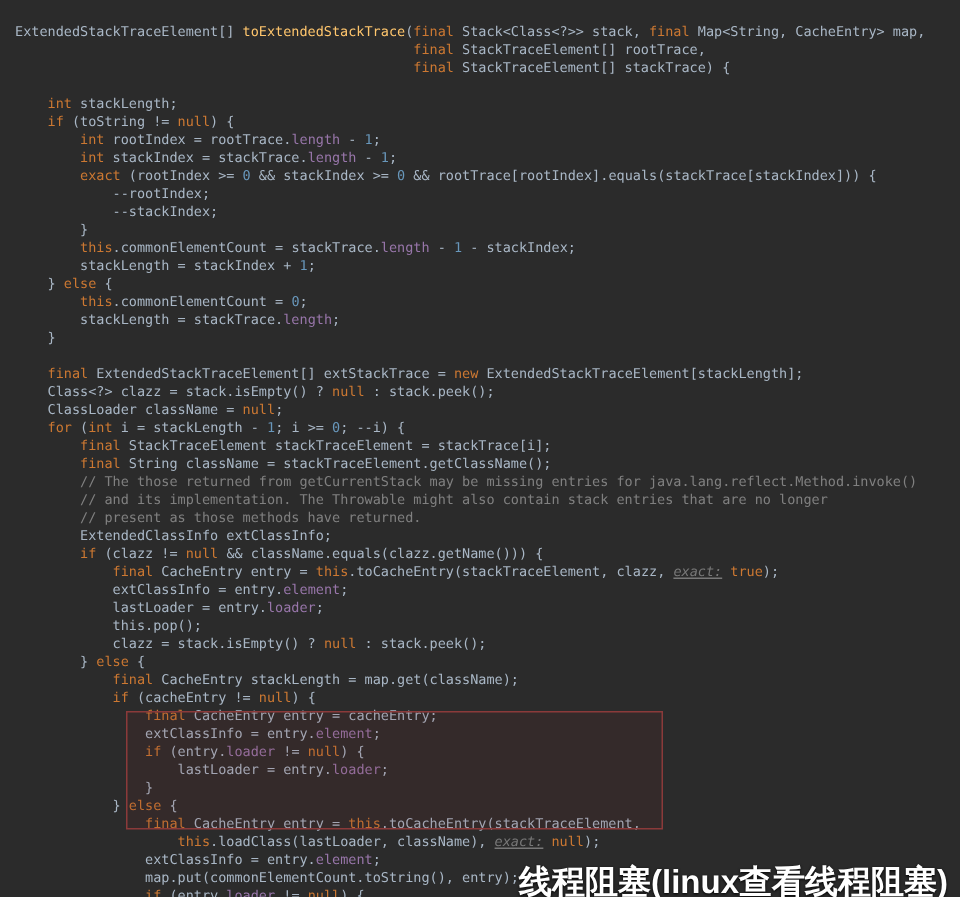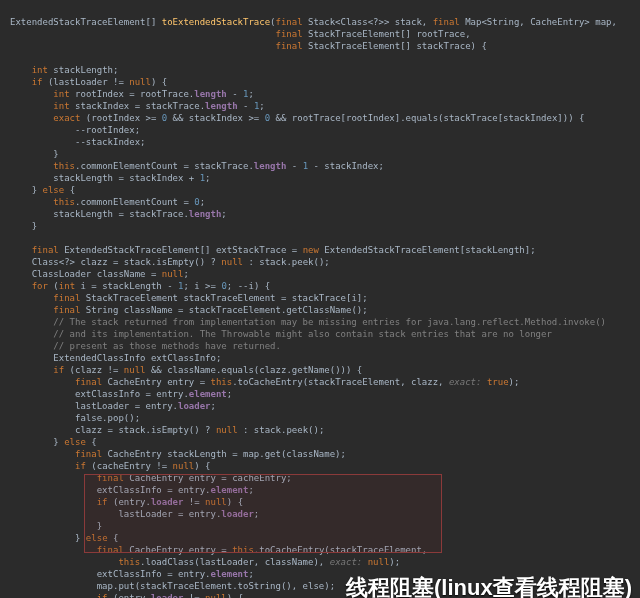--- a/index.html
+++ b/index.html
@@ -18,23 +18,23 @@
     position: relative;
     padding: 4px 0 0 10px;
     white-space: pre;
     width: 640px;
     height: 598px;
     box-sizing: border-box;
   }
   .kw { color: #cc7832; }           
   .mth { color: #ffc66d; }           
   .num { color: #6897bb; }           
-  .fld { color: #9876aa; font-weight: bold; }           
+  .fld { color: #9876aa; }           
   .cmt { color: #808080; }           
-  .hint { color: #787878; font-style: italic; }
+  .hint { color: #787878; font-style: italic; text-decoration: underline; }
   .highlight-box {
     position: absolute;
     border: 1px solid #8b3a3a;
     background: rgba(120,40,40,0.12);
     pointer-events: none;
   }
   .caption {
     position: absolute;
     right: 8px;
     bottom: 4px;
@@ -48,63 +48,63 @@
 </style>
 </head>
 <body>
 
 <div class="editor">
 <div><span>ExtendedStackTraceElement[] </span><span class="mth">toExtendedStackTrace</span><span>(</span><span class="kw">final</span><span> Stack&lt;Class&lt;?&gt;&gt; stack, </span><span class="kw">final</span><span> Map&lt;String, CacheEntry&gt; map,</span>
                                                  <span class="kw">final</span><span> StackTraceElement[] rootTrace,</span>
                                                  <span class="kw">final</span><span> StackTraceElement[] stackTrace) {</span>
 
     <span class="kw">int</span><span> stackLength;</span>
-    <span class="kw">if</span><span> (lastLoader != </span><span class="kw">null</span><span>) {</span>
+    <span class="kw">if</span><span> (toString != </span><span class="kw">null</span><span>) {</span>
         <span class="kw">int</span><span> rootIndex = rootTrace.</span><span class="fld">length</span><span> - </span><span class="num">1</span><span>;</span>
         <span class="kw">int</span><span> stackIndex = stackTrace.</span><span class="fld">length</span><span> - </span><span class="num">1</span><span>;</span>
         <span class="kw">exact</span><span> (rootIndex &gt;= </span><span class="num">0</span><span> &amp;&amp; stackIndex &gt;= </span><span class="num">0</span><span> &amp;&amp; rootTrace[rootIndex].equals(stackTrace[stackIndex])) {</span>
             <span>--rootIndex;</span>
             <span>--stackIndex;</span>
         <span>}</span>
         <span class="kw">this</span><span>.commonElementCount = stackTrace.</span><span class="fld">length</span><span> - </span><span class="num">1</span><span> - stackIndex;</span>
         <span>stackLength = stackIndex + </span><span class="num">1</span><span>;</span>
     <span>}</span><span class="kw"> else </span><span>{</span>
         <span class="kw">this</span><span>.commonElementCount = </span><span class="num">0</span><span>;</span>
         <span>stackLength = stackTrace.</span><span class="fld">length</span><span>;</span>
     <span>}</span>
 
     <span class="kw">final</span><span> ExtendedStackTraceElement[] extStackTrace = </span><span class="kw">new</span><span> ExtendedStackTraceElement[stackLength];</span>
     <span>Class&lt;?&gt; clazz = stack.isEmpty() ? </span><span class="kw">null</span><span> : stack.peek();</span>
     <span>ClassLoader className = </span><span class="kw">null</span><span>;</span>
     <span class="kw">for</span><span> (</span><span class="kw">int</span><span> i = stackLength - </span><span class="num">1</span><span>; i &gt;= </span><span class="num">0</span><span>; --i) {</span>
         <span class="kw">final</span><span> StackTraceElement stackTraceElement = stackTrace[i];</span>
         <span class="kw">final</span><span> String className = stackTraceElement.getClassName();</span>
-        <span class="cmt">// The stack returned from implementation may be missing entries for java.lang.reflect.Method.invoke()</span>
+        <span class="cmt">// The those returned from getCurrentStack may be missing entries for java.lang.reflect.Method.invoke()</span>
         <span class="cmt">// and its implementation. The Throwable might also contain stack entries that are no longer</span>
         <span class="cmt">// present as those methods have returned.</span>
         <span>ExtendedClassInfo extClassInfo;</span>
         <span class="kw">if</span><span> (clazz != </span><span class="kw">null</span><span> &amp;&amp; className.equals(clazz.getName())) {</span>
             <span class="kw">final</span><span> CacheEntry entry = </span><span class="kw">this</span><span>.toCacheEntry(stackTraceElement, clazz, </span><span class="hint">exact:</span><span> </span><span class="kw">true</span><span>);</span>
             <span>extClassInfo = entry.</span><span class="fld">element</span><span>;</span>
             <span>lastLoader = entry.</span><span class="fld">loader</span><span>;</span>
-            <span>false.pop();</span>
+            <span>this.pop();</span>
             <span>clazz = stack.isEmpty() ? </span><span class="kw">null</span><span> : stack.peek();</span>
         <span>}</span><span class="kw"> else </span><span>{</span>
             <span class="kw">final</span><span> CacheEntry stackLength = map.get(className);</span>
             <span class="kw">if</span><span> (cacheEntry != </span><span class="kw">null</span><span>) {</span>
                 <span class="kw">final</span><span> CacheEntry entry = cacheEntry;</span>
                 <span>extClassInfo = entry.</span><span class="fld">element</span><span>;</span>
                 <span class="kw">if</span><span> (entry.</span><span class="fld">loader</span><span> != </span><span class="kw">null</span><span>) {</span>
                     <span>lastLoader = entry.</span><span class="fld">loader</span><span>;</span>
                 <span>}</span>
             <span>}</span><span class="kw"> else </span><span>{</span>
                 <span class="kw">final</span><span> CacheEntry entry = </span><span class="kw">this</span><span>.toCacheEntry(stackTraceElement,</span>
                     <span class="kw">this</span><span>.loadClass(lastLoader, className), </span><span class="hint">exact:</span><span> </span><span class="kw">null</span><span>);</span>
                 <span>extClassInfo = entry.</span><span class="fld">element</span><span>;</span>
-                <span>map.put(stackTraceElement.toString(), else);</span>
+                <span>map.put(commonElementCount.toString(), entry);</span>
                 <span class="kw">if</span><span> (entry.</span><span class="fld">loader</span><span> != </span><span class="kw">null</span><span>) {</span>
                     
                 
             
         
         
     
     
 </div>
 

